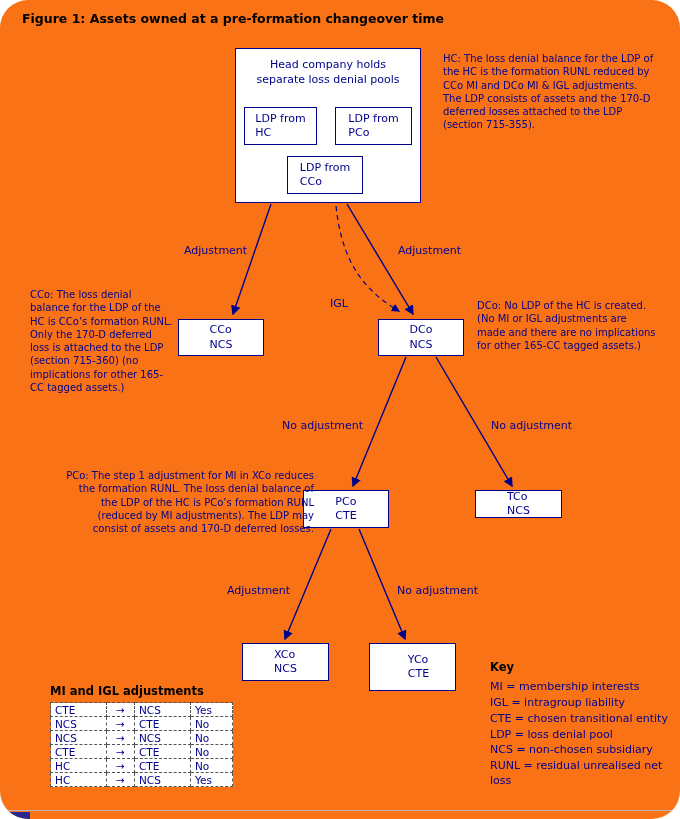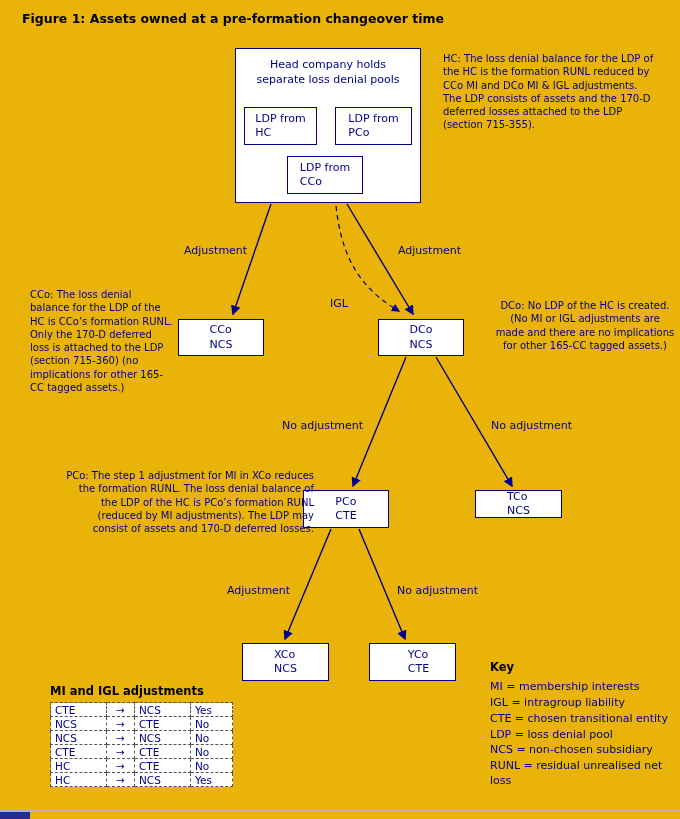--- a/index.html
+++ b/index.html
@@ -1,43 +1,43 @@
 <!DOCTYPE html>
 <html><head>
 <meta charset="utf-8">
 <style>
   * { margin:0; padding:0; box-sizing:border-box; }
   html,body { background:#fff; }
   body { font-family:"DejaVu Sans","Liberation Sans",sans-serif; }
-  .page { position:relative; width:680px; height:819px; background:#eab308; overflow:hidden; }
+  .page { position:relative; width:680px; height:819px; background:#f97316; overflow:hidden;border-radius:28px; }
 
   .figure-title { position:absolute; left:22px; top:11px; font-size:12.5px; font-weight:bold; color:#000; }
 
   .box {
     position:absolute; border:1px solid #00008B; background:#fff; color:#00008B;
     display:flex; align-items:center; justify-content:center; text-align:left;
     font-size:11px; line-height:1.3; white-space:pre-line;
   }
   .head-box { left:235px; top:48px; width:186px; height:155px; border:1px solid #00008B; position:absolute; background:#fff; }
   .head-title { position:absolute; left:0; right:0; top:9px; text-align:center; color:#00008B; font-size:11px; line-height:1.35; white-space:pre-line; }
   .ldp-hc  { left:8px;  top:58px;  width:73px; height:38px; }
   .ldp-pco { left:99px; top:58px;  width:77px; height:38px; }
   .ldp-cco { left:51px; top:107px; width:76px; height:38px; }
 
   .node-cco { left:178px; top:319px; width:86px; height:37px; }
   .node-dco { left:378px; top:319px; width:86px; height:37px; }
   .node-pco { left:303px; top:490px; width:86px; height:38px; }
   .node-tco { left:475px; top:490px; width:87px; height:28px; }
   .node-xco { left:242px; top:643px; width:87px; height:38px; }
-  .node-yco { left:369px; top:643px; width:87px; height:38px;padding-left:12px; }
+  .node-yco { left:369px; top:643px; width:87px; height:48px;padding-left:12px; }
 
   .annotation { position:absolute; color:#00008B; font-size:10px; line-height:1.33; }
   .ann-hc  { left:443px; top:52px;  width:214px; }
   .ann-cco { left:30px;  top:288px; width:143px; }
-  .ann-dco { left:495px; top:299px; width:180px;text-align:center; }
+  .ann-dco { left:477px; top:299px; width:180px; }
   .ann-pco { left:62px;  top:469px; width:252px;text-align:right; }
 
   .edge-label { position:absolute; color:#00008B; font-size:11px; }
   .lbl-adj-left   { left:184px; top:244px; }
   .lbl-adj-right  { left:398px; top:244px; }
   .lbl-igl        { left:330px; top:297px; }
   .lbl-noadj-left { left:282px; top:419px; }
   .lbl-noadj-right{ left:491px; top:419px; }
   .lbl-adj-x      { left:227px; top:584px; }
   .lbl-noadj-y    { left:397px; top:584px; }

